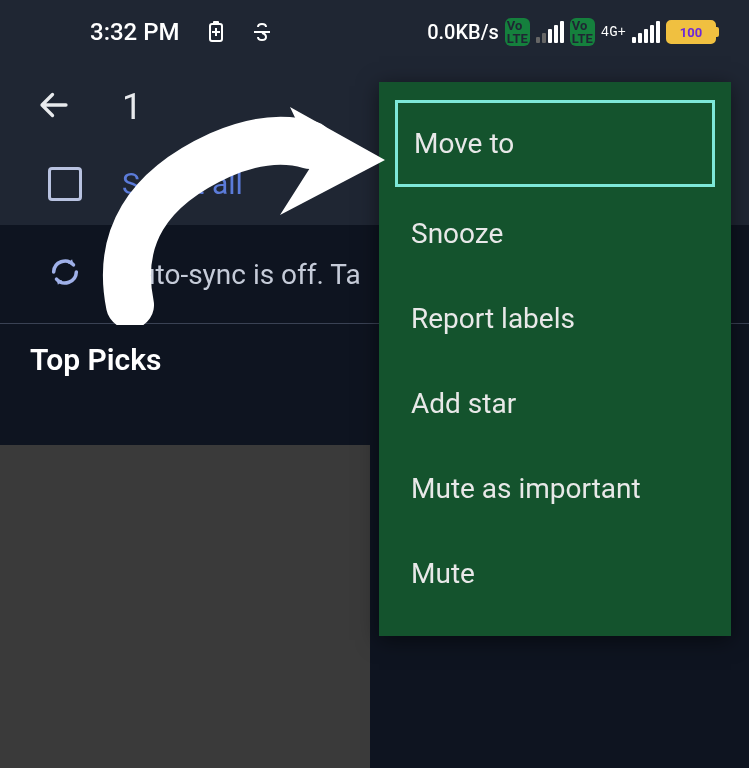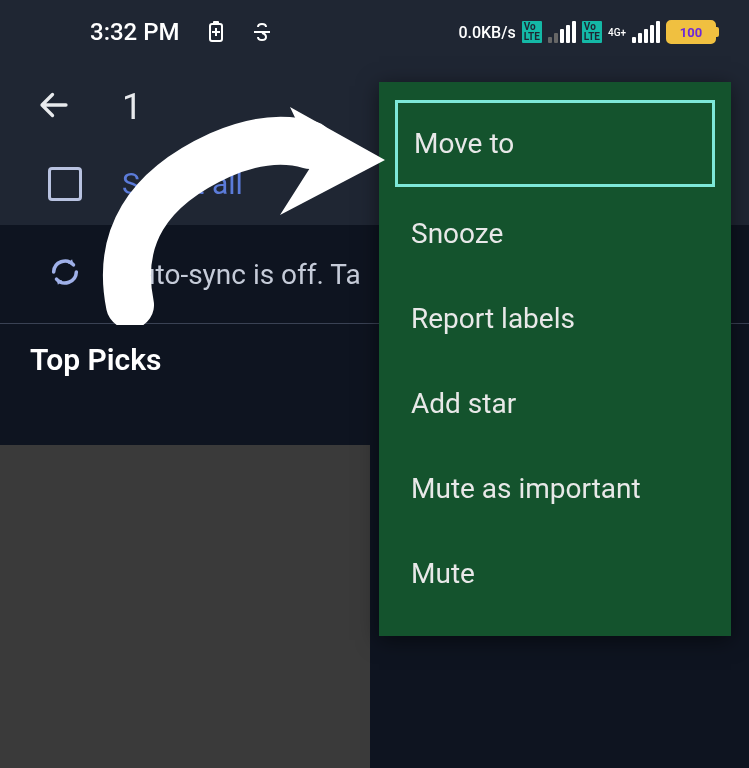--- a/index.html
+++ b/index.html
@@ -35,26 +35,26 @@
     .statusbar-right {
       display: flex;
       align-items: center;
       gap: 6px;
     }
     .status-icon {
       display: inline-flex;
       align-items: center;
     }
     .lte-badge {
-      background: #14b8a6;
+      background: #15803d;
       color: #1f2633;
-      font-size: 10px;
+      font-size: 13px;
       font-weight: 700;
       padding: 1px 2px;
-      border-radius: 1px;
+      border-radius: 6px;
       line-height: 1;
     }
     .signal-bars {
       display: inline-flex;
       align-items: flex-end;
       gap: 2px;
     }
     .bar { width: 4px; background: #fff; border-radius: 1px; }
     .bar.dim { background: #666; }
     .battery {
@@ -183,31 +183,31 @@
         </svg>
       </span>
       <span class="status-icon">
         <svg width="20" height="22" viewBox="0 0 20 22" fill="none">
           <path d="M6 6 Q6 3 10 3 Q14 3 14 6 M6 16 Q6 19 10 19 Q14 19 14 16 Q14 13 10 12" stroke="#fff" stroke-width="2" fill="none"></path>
           <line x1="2" y1="11" x2="18" y2="11" stroke="#fff" stroke-width="2"></line>
         </svg>
       </span>
     </div>
     <div class="statusbar-right">
-      <span style="font-size:16px;">0.0KB/s</span>
+      <span style="font-size:20px;">0.0KB/s</span>
       <span class="lte-badge">Vo<br>LTE</span>
       <span class="signal-bars">
         <span class="bar dim" style="height:6px"></span>
         <span class="bar dim" style="height:10px"></span>
         <span class="bar" style="height:14px"></span>
         <span class="bar" style="height:18px"></span>
         <span class="bar" style="height:22px"></span>
       </span>
       <span class="lte-badge">Vo<br>LTE</span>
-      <span style="font-size:10px;">4G+</span>
+      <span style="font-size:14px;font-family:Liberation Mono, monospace;">4G+</span>
       <span class="signal-bars">
         <span class="bar" style="height:6px"></span>
         <span class="bar" style="height:10px"></span>
         <span class="bar" style="height:14px"></span>
         <span class="bar" style="height:18px"></span>
         <span class="bar" style="height:22px"></span>
       </span>
       <span class="battery">
         <span class="battery-body">100</span>
         <span class="battery-tip"></span>

